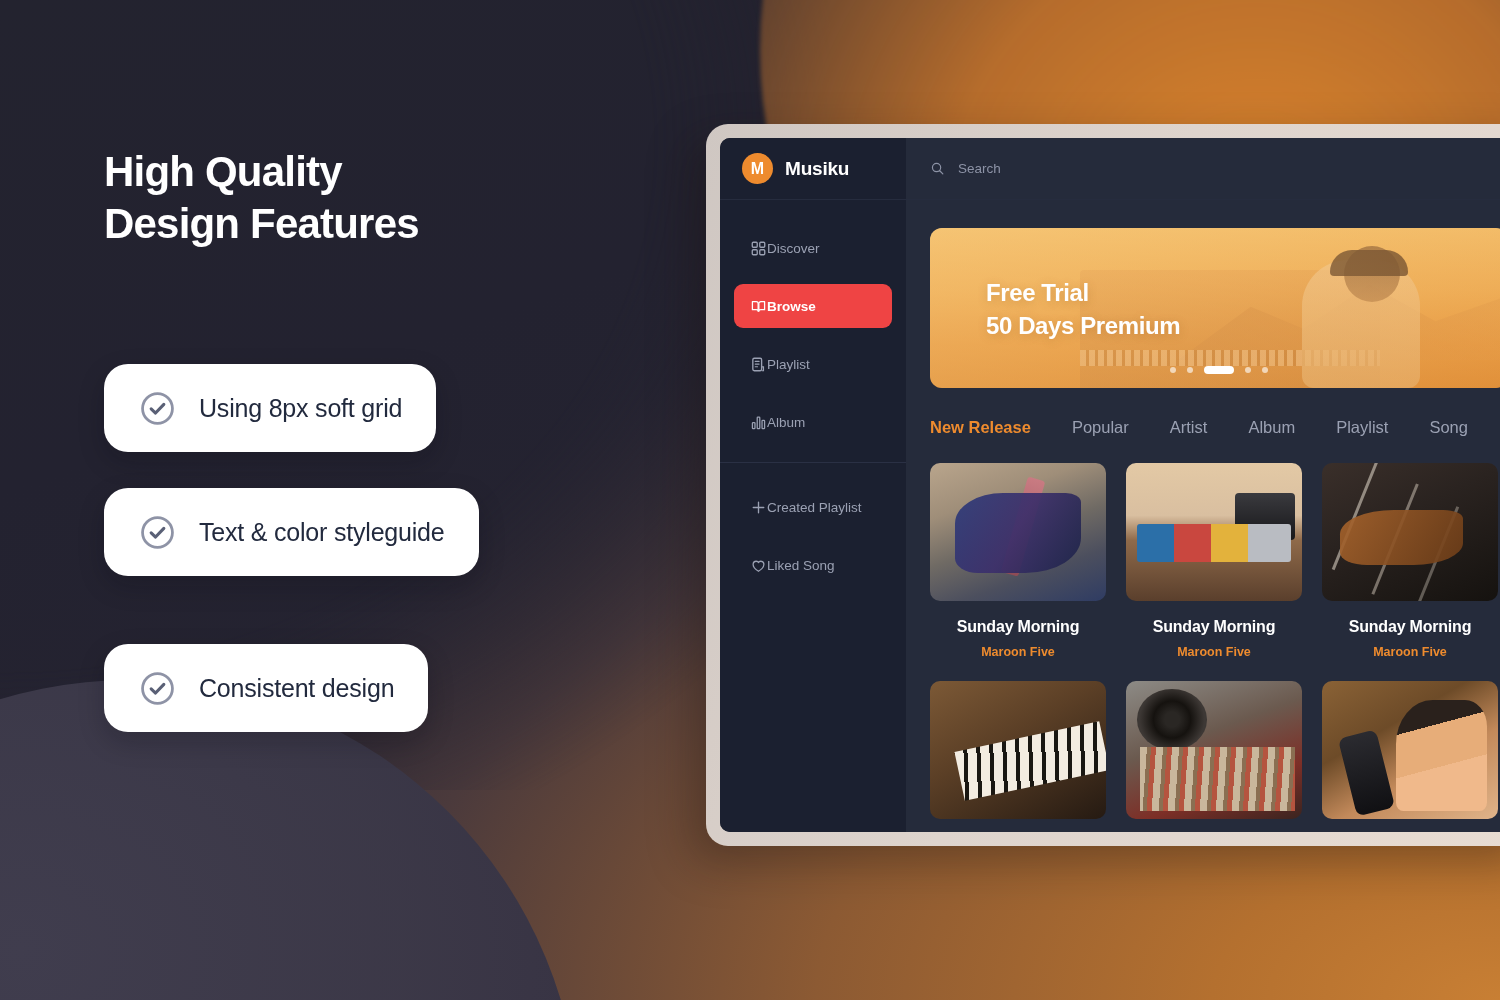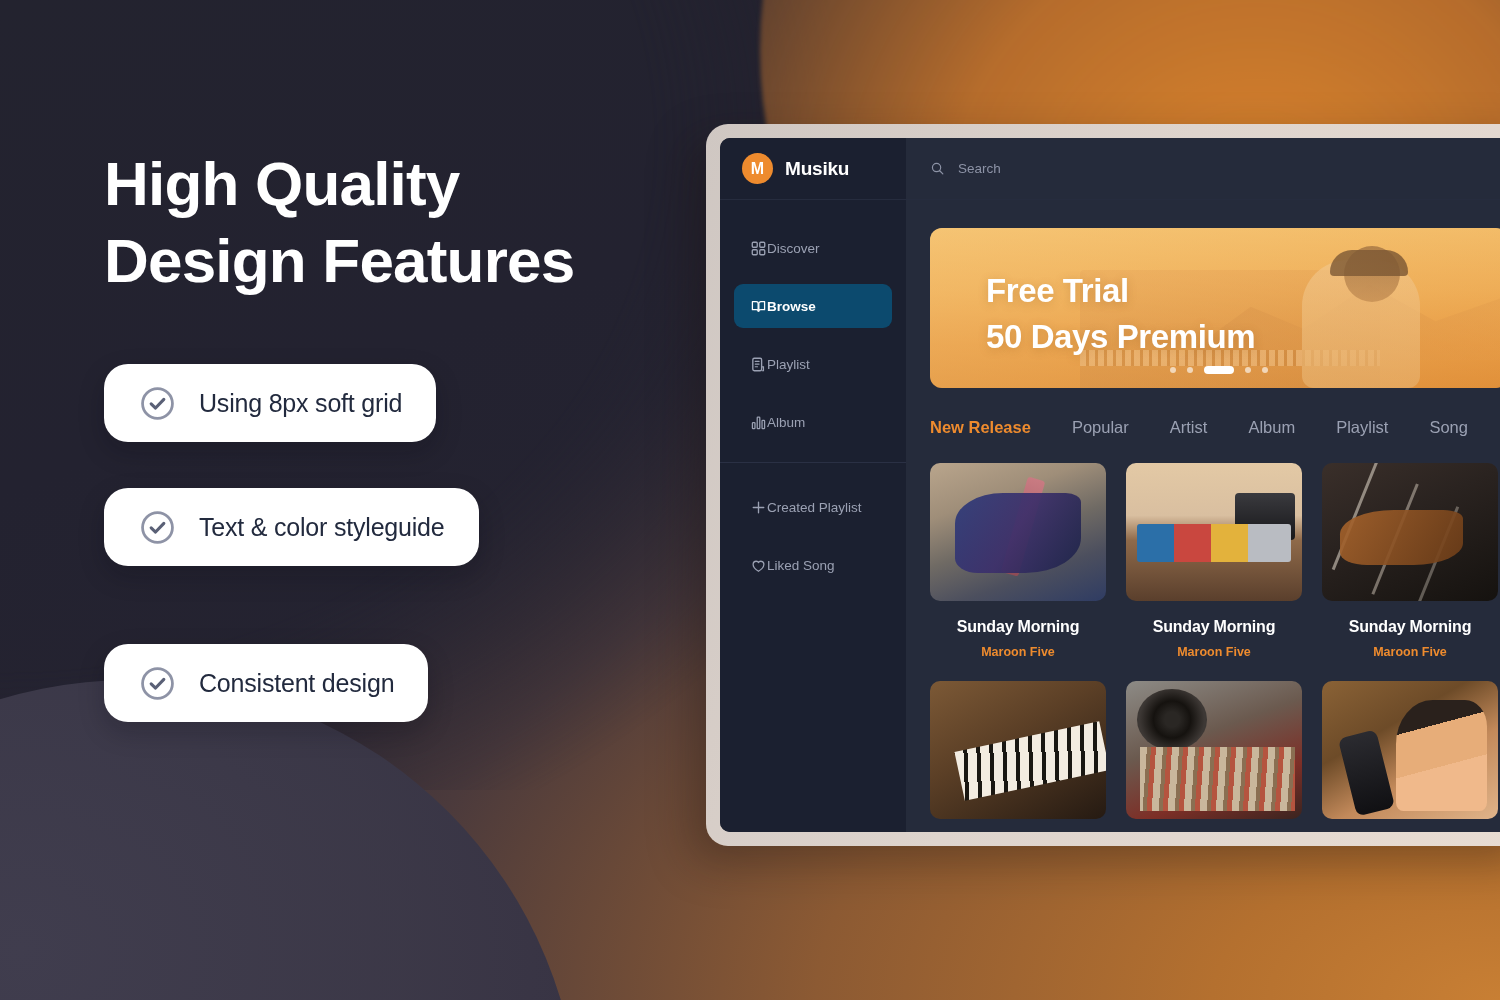--- a/index.html
+++ b/index.html
@@ -33,32 +33,32 @@
     position:absolute; left:0; top:0; width:830px; height:790px;
     background:linear-gradient(160deg,#23232f 0%,#232230 45%, #262431 100%);
     mask-image:radial-gradient(135% 115% at 0% 18%, #000 58%, rgba(0,0,0,0) 86%);
     -webkit-mask-image:radial-gradient(135% 115% at 0% 18%, #000 58%, rgba(0,0,0,0) 86%);
   }
 
   
   #left-panel { position:absolute; left:0; top:0; width:700px; height:1000px; }
   #headline {
     position:absolute; left:104px; top:146px; width:560px;
-    color:#ffffff; font-size:62px; line-height:1.24;
+    color:#ffffff; font-size:42px; line-height:1.24;
     font-weight:700; letter-spacing:-0.8px;
   }
   #headline .l { display:block; }
 
   .pill {
     position:absolute; left:104px;
     background:#ffffff;
     border-radius:24px;
     display:flex; align-items:center; gap:22px;
     padding:0 34px;
-    height:78px;
+    height:88px;
     box-shadow:0 10px 26px rgba(10,8,20,.22);
   }
   #pill-0 { top:364px; }
   #pill-1 { top:488px;justify-content:flex-end; }
   #pill-2 { top:644px; }
   .pill-label {
     color:#222a3e; font-size:25px; font-weight:500; letter-spacing:-0.2px; white-space:nowrap;
   }
   .check-icon { width:39px; height:39px; flex:0 0 39px; display:block; }
 
@@ -94,21 +94,21 @@
   #body-row { flex:1; display:flex; min-height:0; }
 
   
   #sidebar { width:186px; flex:0 0 186px; background:#1b2030; padding-top:26px; }
   .nav-item {
     height:44px; margin:0 14px 14px 14px;
     display:flex; align-items:center; 
     padding-left:16px; border-radius:9px;
     color:#9ba1b3; font-size:13.5px; font-weight:500;
   }
-  .nav-item.active { background:#0c4a6e; color:#ffffff; font-weight:700; }
+  .nav-item.active { background:#ef4444; color:#ffffff; font-weight:700; }
   .nav-item .nav-ico { width:17px; height:17px; flex:0 0 17px; display:block; }
   #nav-divider { height:1px; background:#2a3044; margin:18px 0 22px 0; }
 
   
   #content { flex:1; background:#252b3b; padding:28px 0 0 24px; min-width:0; position:relative; overflow:hidden; }
 
   #hero {
     height:160px; border-radius:12px; margin-right:0; width:578px;
     position:relative; overflow:hidden;
     background:linear-gradient(100deg,#f4c271 0%,#efb05b 28%,#eda košč 45%,#e89a43 70%,#e08c36 100%);
@@ -138,21 +138,21 @@
   #hero-head {
     position:absolute; right:108px; bottom:86px; width:56px; height:56px; border-radius:50%;
     background:linear-gradient(180deg, rgba(120,84,56,.75), rgba(160,112,70,.6));
   }
   #hero-cap {
     position:absolute; right:100px; bottom:112px; width:78px; height:26px;
     border-radius:22px 22px 4px 4px;
     background:rgba(74,54,40,.82);
   }
   #hero-tint { position:absolute; inset:0; background:linear-gradient(100deg, rgba(244,190,110,.42), rgba(233,154,64,.28)); }
-  #hero-text { position:absolute; left:56px; top:40px; color:#ffffff; font-size:33px; font-weight:700; line-height:1.38; letter-spacing:-0.4px; text-shadow:0 2px 10px rgba(150,88,30,.30); }
+  #hero-text { position:absolute; left:56px; top:48px; color:#ffffff; font-size:24px; font-weight:700; line-height:1.38; letter-spacing:-0.4px; text-shadow:0 2px 10px rgba(150,88,30,.30); }
   #hero-dots { position:absolute; left:50%; transform:translateX(-50%); bottom:14px; display:flex; align-items:center; gap:11px; }
   .dot { width:6px; height:6px; border-radius:3px; background:rgba(255,255,255,.62); }
   .dot.active { width:30px; height:8px; border-radius:4px; background:#ffffff; }
 
   #tabs { display:flex; align-items:center; gap:0; margin-top:30px; }
   .tab { font-size:16.5px; font-weight:500; color:#9ba1b3; margin-right:41px; white-space:nowrap; }
   .tab.active { color:#ee8b2e; font-weight:700; }
 
   #grid { margin-top:26px; display:flex; flex-wrap:wrap; gap:22px 20px; width:700px; }
   .card { width:176px; }

